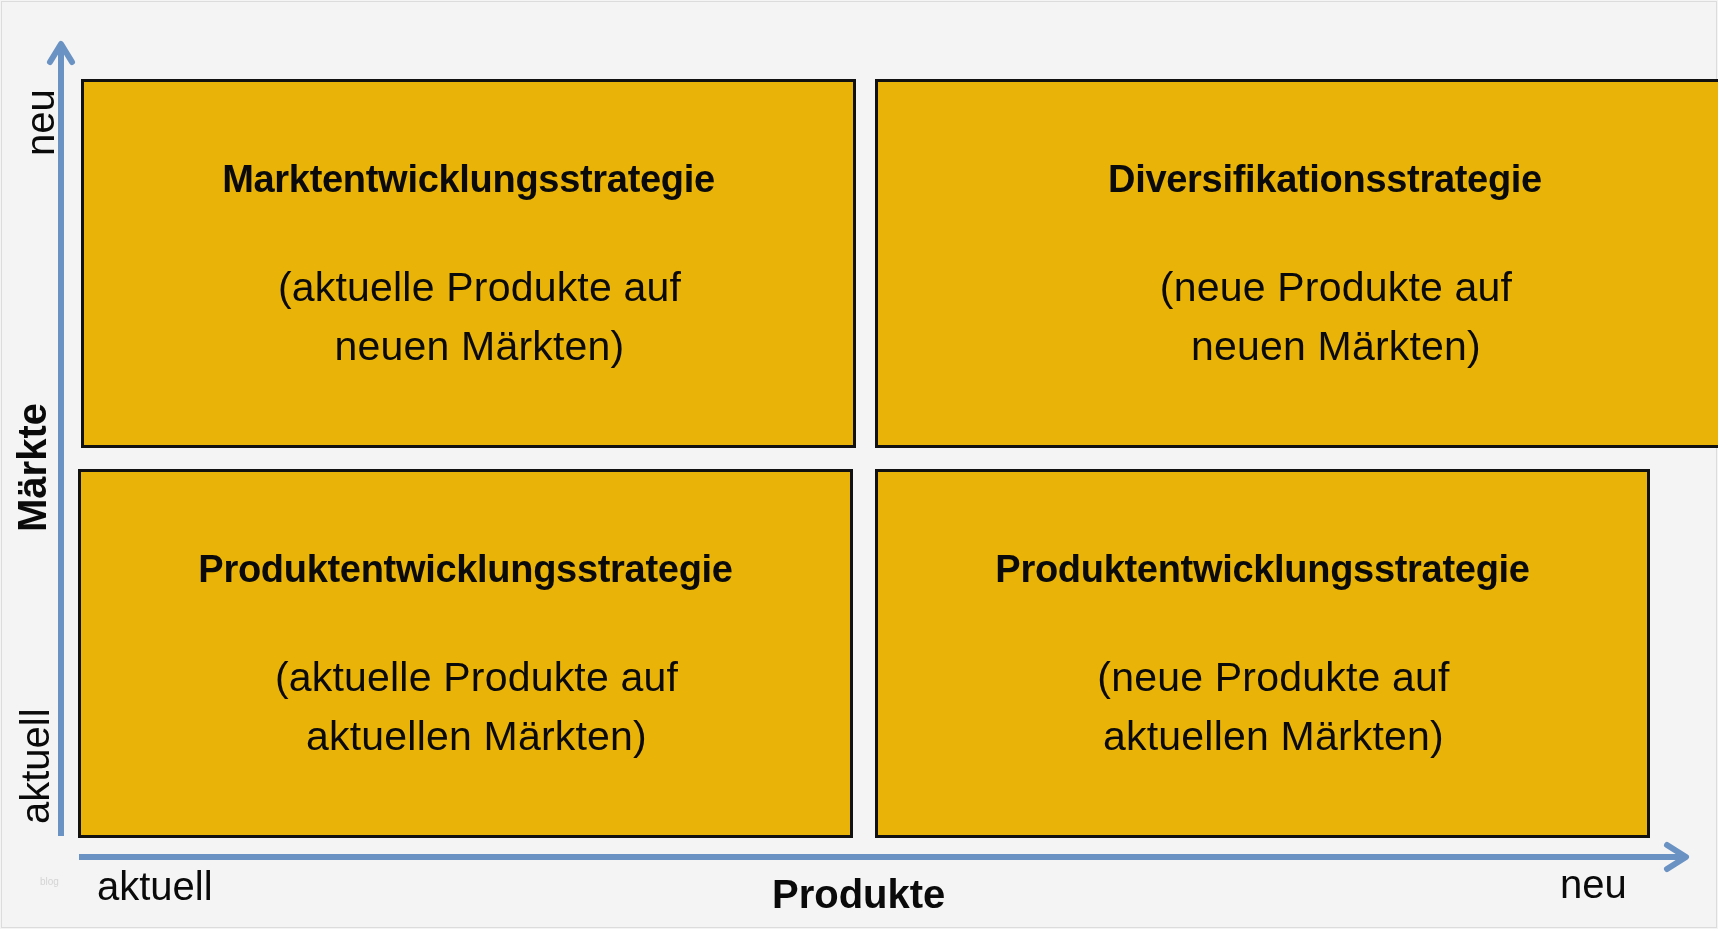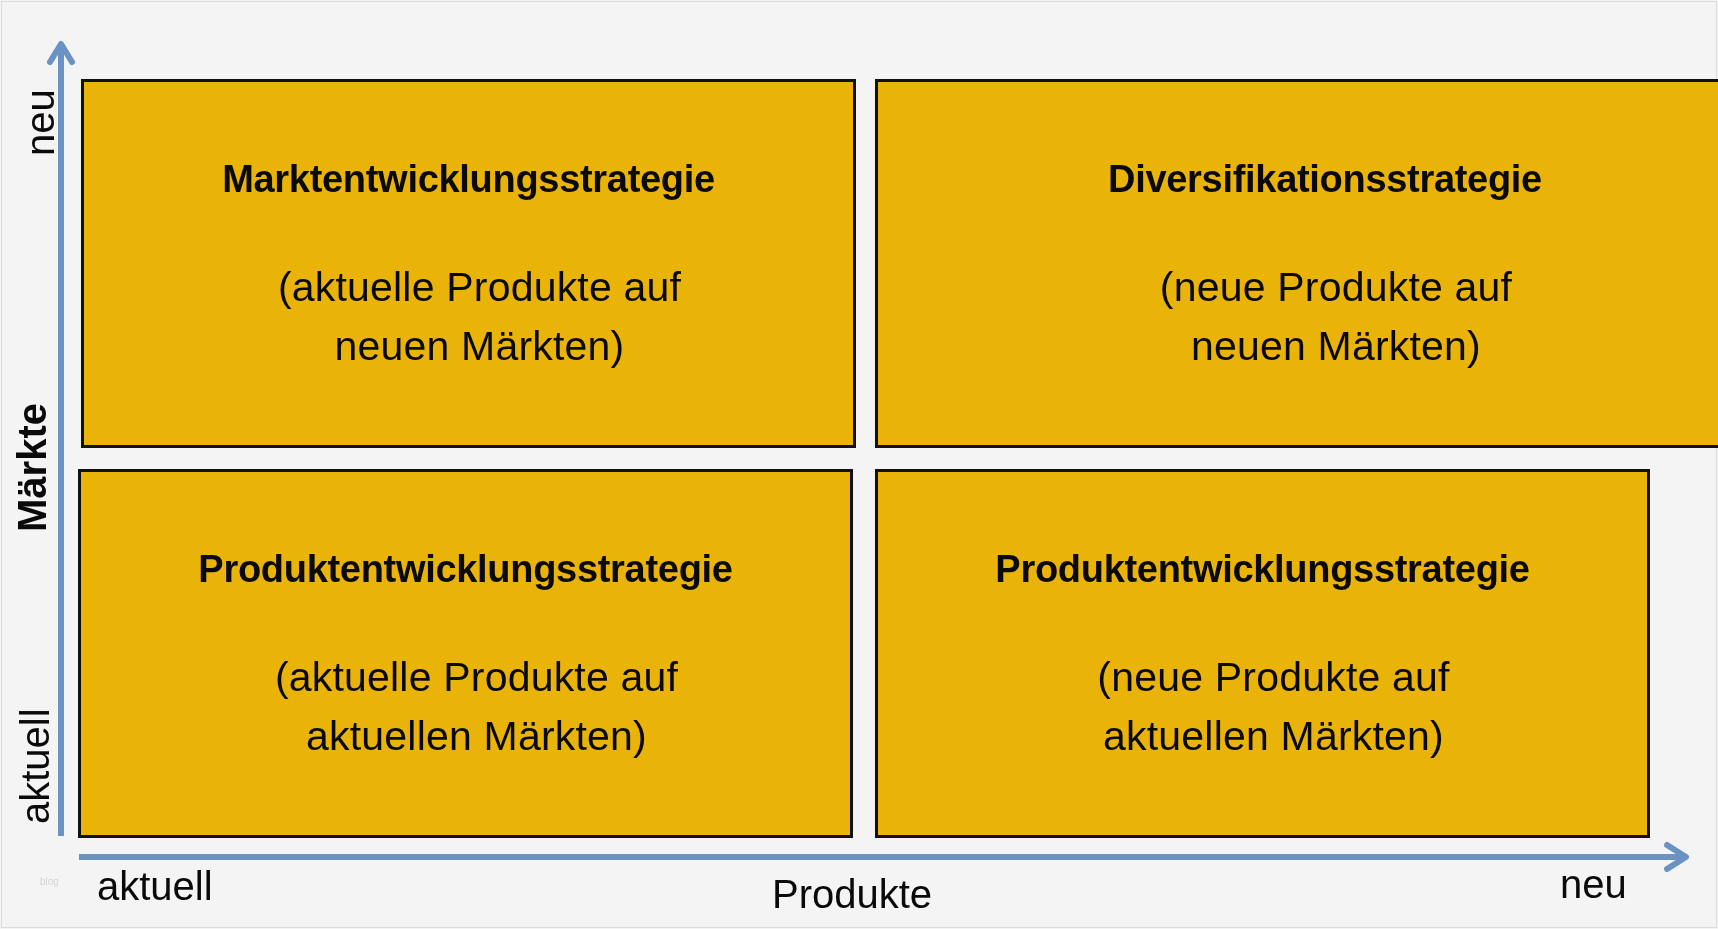--- a/index.html
+++ b/index.html
@@ -33,21 +33,21 @@
     svg.axes { position: absolute; left: 0; top: 0; }
 
     .label { position: absolute; white-space: nowrap; }
     .vert {
       transform-origin: left top; transform: rotate(-90deg);
     }
     #y-neu    { left: 18px; top: 156px; font-size: 40px; }
     #y-title  { left: 10px; top: 532px; font-size: 40px; font-weight: bold; }
     #y-aktuell{ left: 13px; top: 824px; font-size: 40px; }
     #x-aktuell{ left: 97px; top: 864px; font-size: 40px; }
-    #x-title  { left: 772px; top: 872px; font-size: 40px; font-weight: normal; }
+    #x-title  { left: 772px; top: 872px; font-size: 40px; font-weight: bold; }
     #x-neu    { left: 1560px; top: 862px; font-size: 40px; }
     #watermark{ left: 40px; top: 876px; font-size: 10px; color: #d4d4d4; }
   </style>
 </head>
 <body>
 
 <div class="frame"></div>
 
 <svg class="axes" width="1718" height="929">
   <g>

